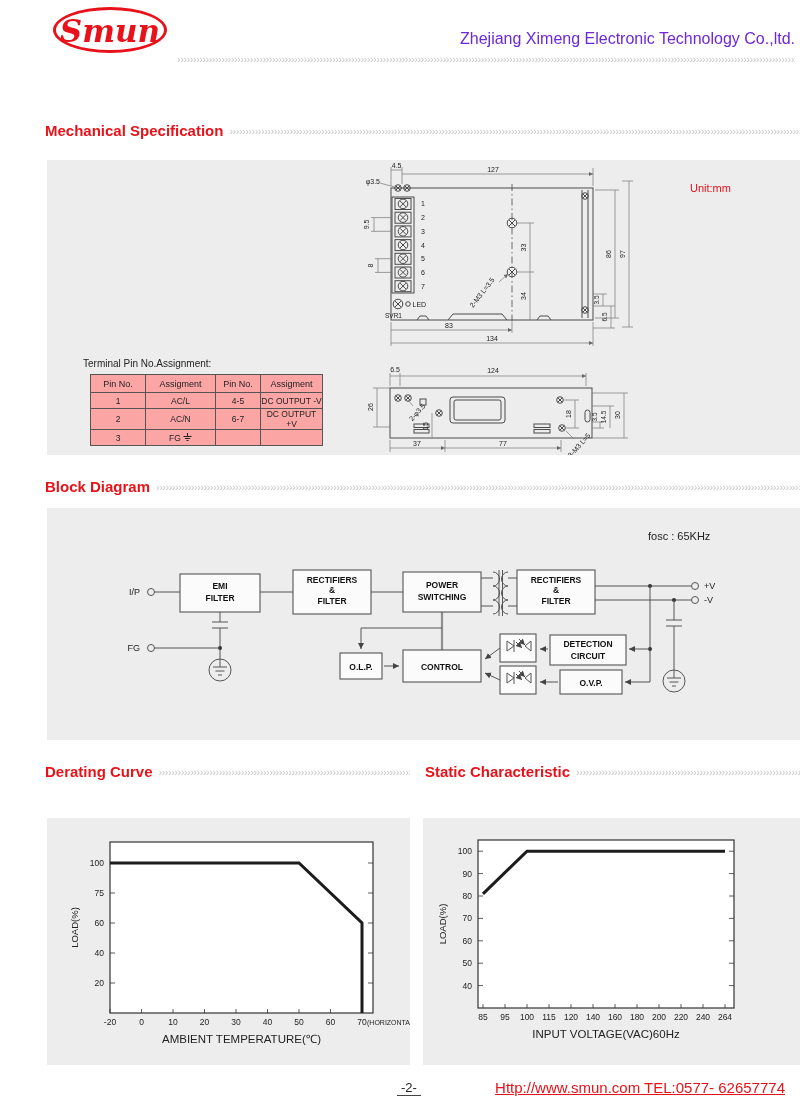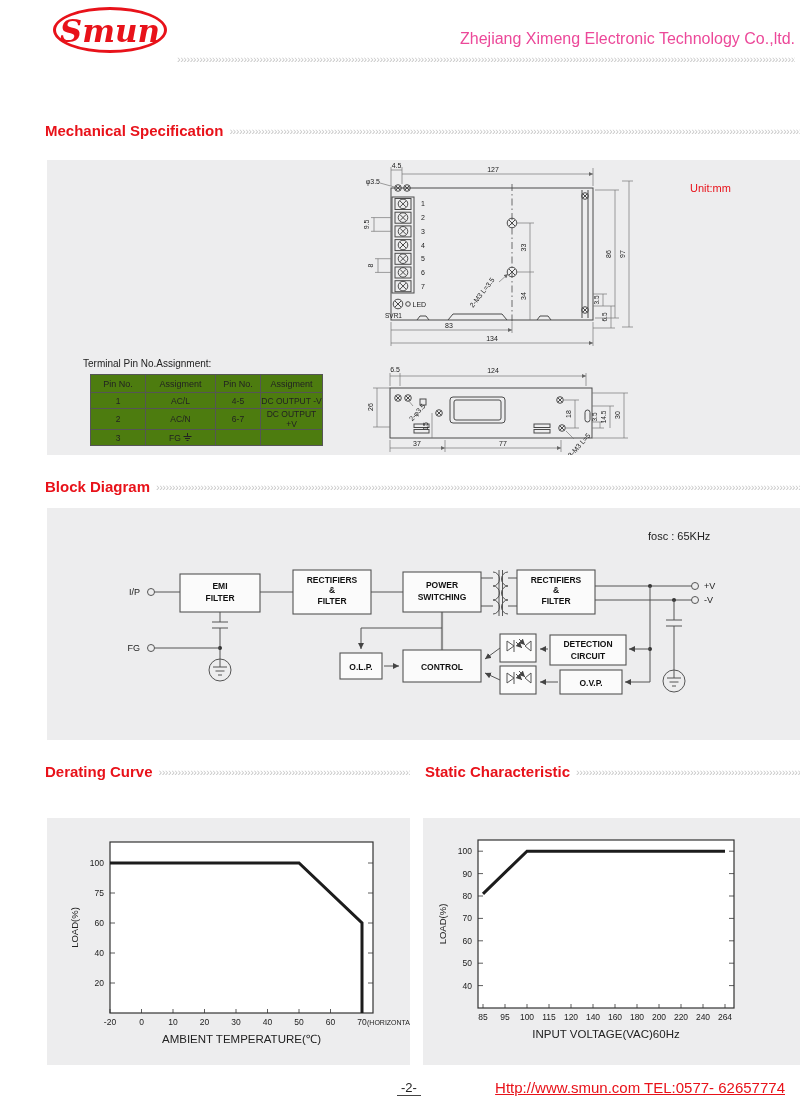--- a/index.html
+++ b/index.html
@@ -6,38 +6,38 @@
   body { background:#fff; font-family:"Liberation Sans", sans-serif; }
   .page { position:relative; width:800px; height:1109px; background:#fff; overflow:hidden;margin-left:25px; }
   
   .logo-oval { position:absolute; left:28px; top:7px; width:114px; height:46px;
     border:3px solid #e8121a; border-radius:50%; text-align:center; }
   .logo-oval span { font-family:"DejaVu Serif", serif; font-style:italic; font-weight:bold;
     font-size:31px; color:#e8121a; line-height:42px; }
   .logo-sub { position:absolute; left:26px; top:55px; width:120px; text-align:center;
     font-style:italic; font-weight:bold; font-size:12.5px; color:#e8121a;
     border-bottom:2px solid #e8121a; padding-bottom:1px; letter-spacing:.5px;}
-  .company { position:absolute; top:30px; right:30px; font-size:16px; color:#ec4899; }
+  .company { position:absolute; top:30px; right:30px; font-size:16px; color:#6d28d9; }
   .chev { overflow:hidden; white-space:nowrap; color:#c7c7c7; font-size:11px;
     letter-spacing:-.5px; line-height:14px; flex:1; }
   .chev-header { position:absolute; left:152px; top:52px; width:618px; height:14px; }
   .banner { position:absolute; left:0; top:84px; width:800px; height:25px; background:#e8121a; }
   .banner-title { position:absolute; left:18px; top:0; line-height:25px; color:#fff; font-size:16.5px; }
   .banner-slash { position:absolute; left:570px; top:0; width:15px; height:25px;
     background:#fff; transform:skewX(-28deg); }
   .banner-series { position:absolute; left:633px; top:0; line-height:25px; color:#fff; font-size:16.5px; }
   
   .sec { position:absolute; display:flex; align-items:center; }
   .sec-title { color:#e8121a; font-size:15px; font-weight:bold; margin-right:6px; white-space:nowrap; }
   
   .gbox { position:absolute; background:#ededee; }
   
   .pt-title { position:absolute; left:36px; top:198px; font-size:10px; color:#222; }
   table.pintbl { position:absolute; left:43px; top:214px; border-collapse:collapse;
-    font-size:8.5px; color:#222; background:#4d7c0f; }
+    font-size:8.5px; color:#222; background:#fca5a5; }
   table.pintbl th, table.pintbl td { border:1px solid #555; text-align:center;
     font-weight:normal; height:16px; }
   table.pintbl th { font-size:9px; height:18px; }
   .cw0{width:55px}.cw1{width:70px}.cw2{width:45px}.cw3{width:62px}
   .gnd-ic { vertical-align:-1px; margin-left:2px; }
   
   svg text { font-family:"Liberation Sans", sans-serif; fill:#222; }
   .ln { stroke:#4a4a4a; fill:none; stroke-width:1; }
   .dim { stroke:#777; fill:none; stroke-width:.7; }
   .dash { stroke:#4a4a4a; fill:none; stroke-width:.8; stroke-dasharray:7 3 1.5 3; }

